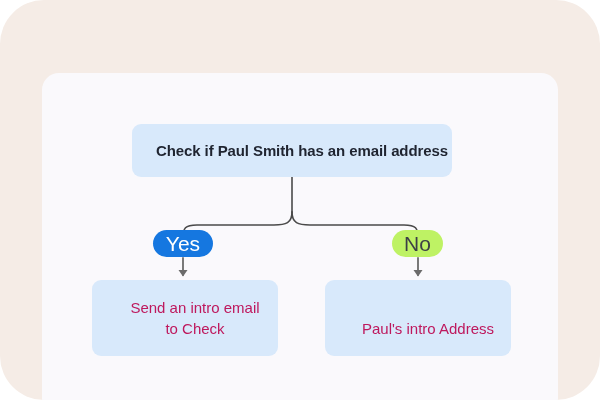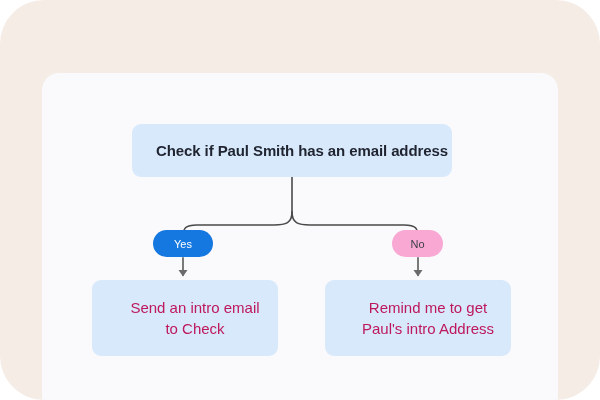--- a/index.html
+++ b/index.html
@@ -80,35 +80,35 @@
 
   
   .pill {
     position: absolute;
     box-sizing: border-box;
     height: 27px;
     border-radius: 14px;
     display: flex;
     align-items: center;
     justify-content: center;
-    font-size: 11px;
+    font-size: 21px;
     font-weight: normal;
   }
   .pill-yes {
     left: 111px;          
     top: 157px;           
     width: 60px;
     background: #1577e0;
     color: #ffffff;
   }
   .pill-no {
     left: 350px;          
     top: 157px;
     width: 51px;
-    background: #f9a8d4;
+    background: #bef264;
     color: #3c3f46;
   }
 
   
   .connectors {
     position: absolute;
     left: 0;
     top: 0;
     width: 516px;
     height: 327px;
@@ -147,20 +147,20 @@
 
       <div class="node node-leaf node-leaf-left">
         <div>
           <span>Send an intro email</span><br>
           <span>to Check</span>
         </div>
       </div>
 
       <div class="node node-leaf node-leaf-right">
         <div>
-          <span>Remind me to get</span><br>
+          <br>
           <span>Paul's intro Address</span>
         </div>
       </div>
 
     </div>
   </div>
 </div>
 
 </body></html>

